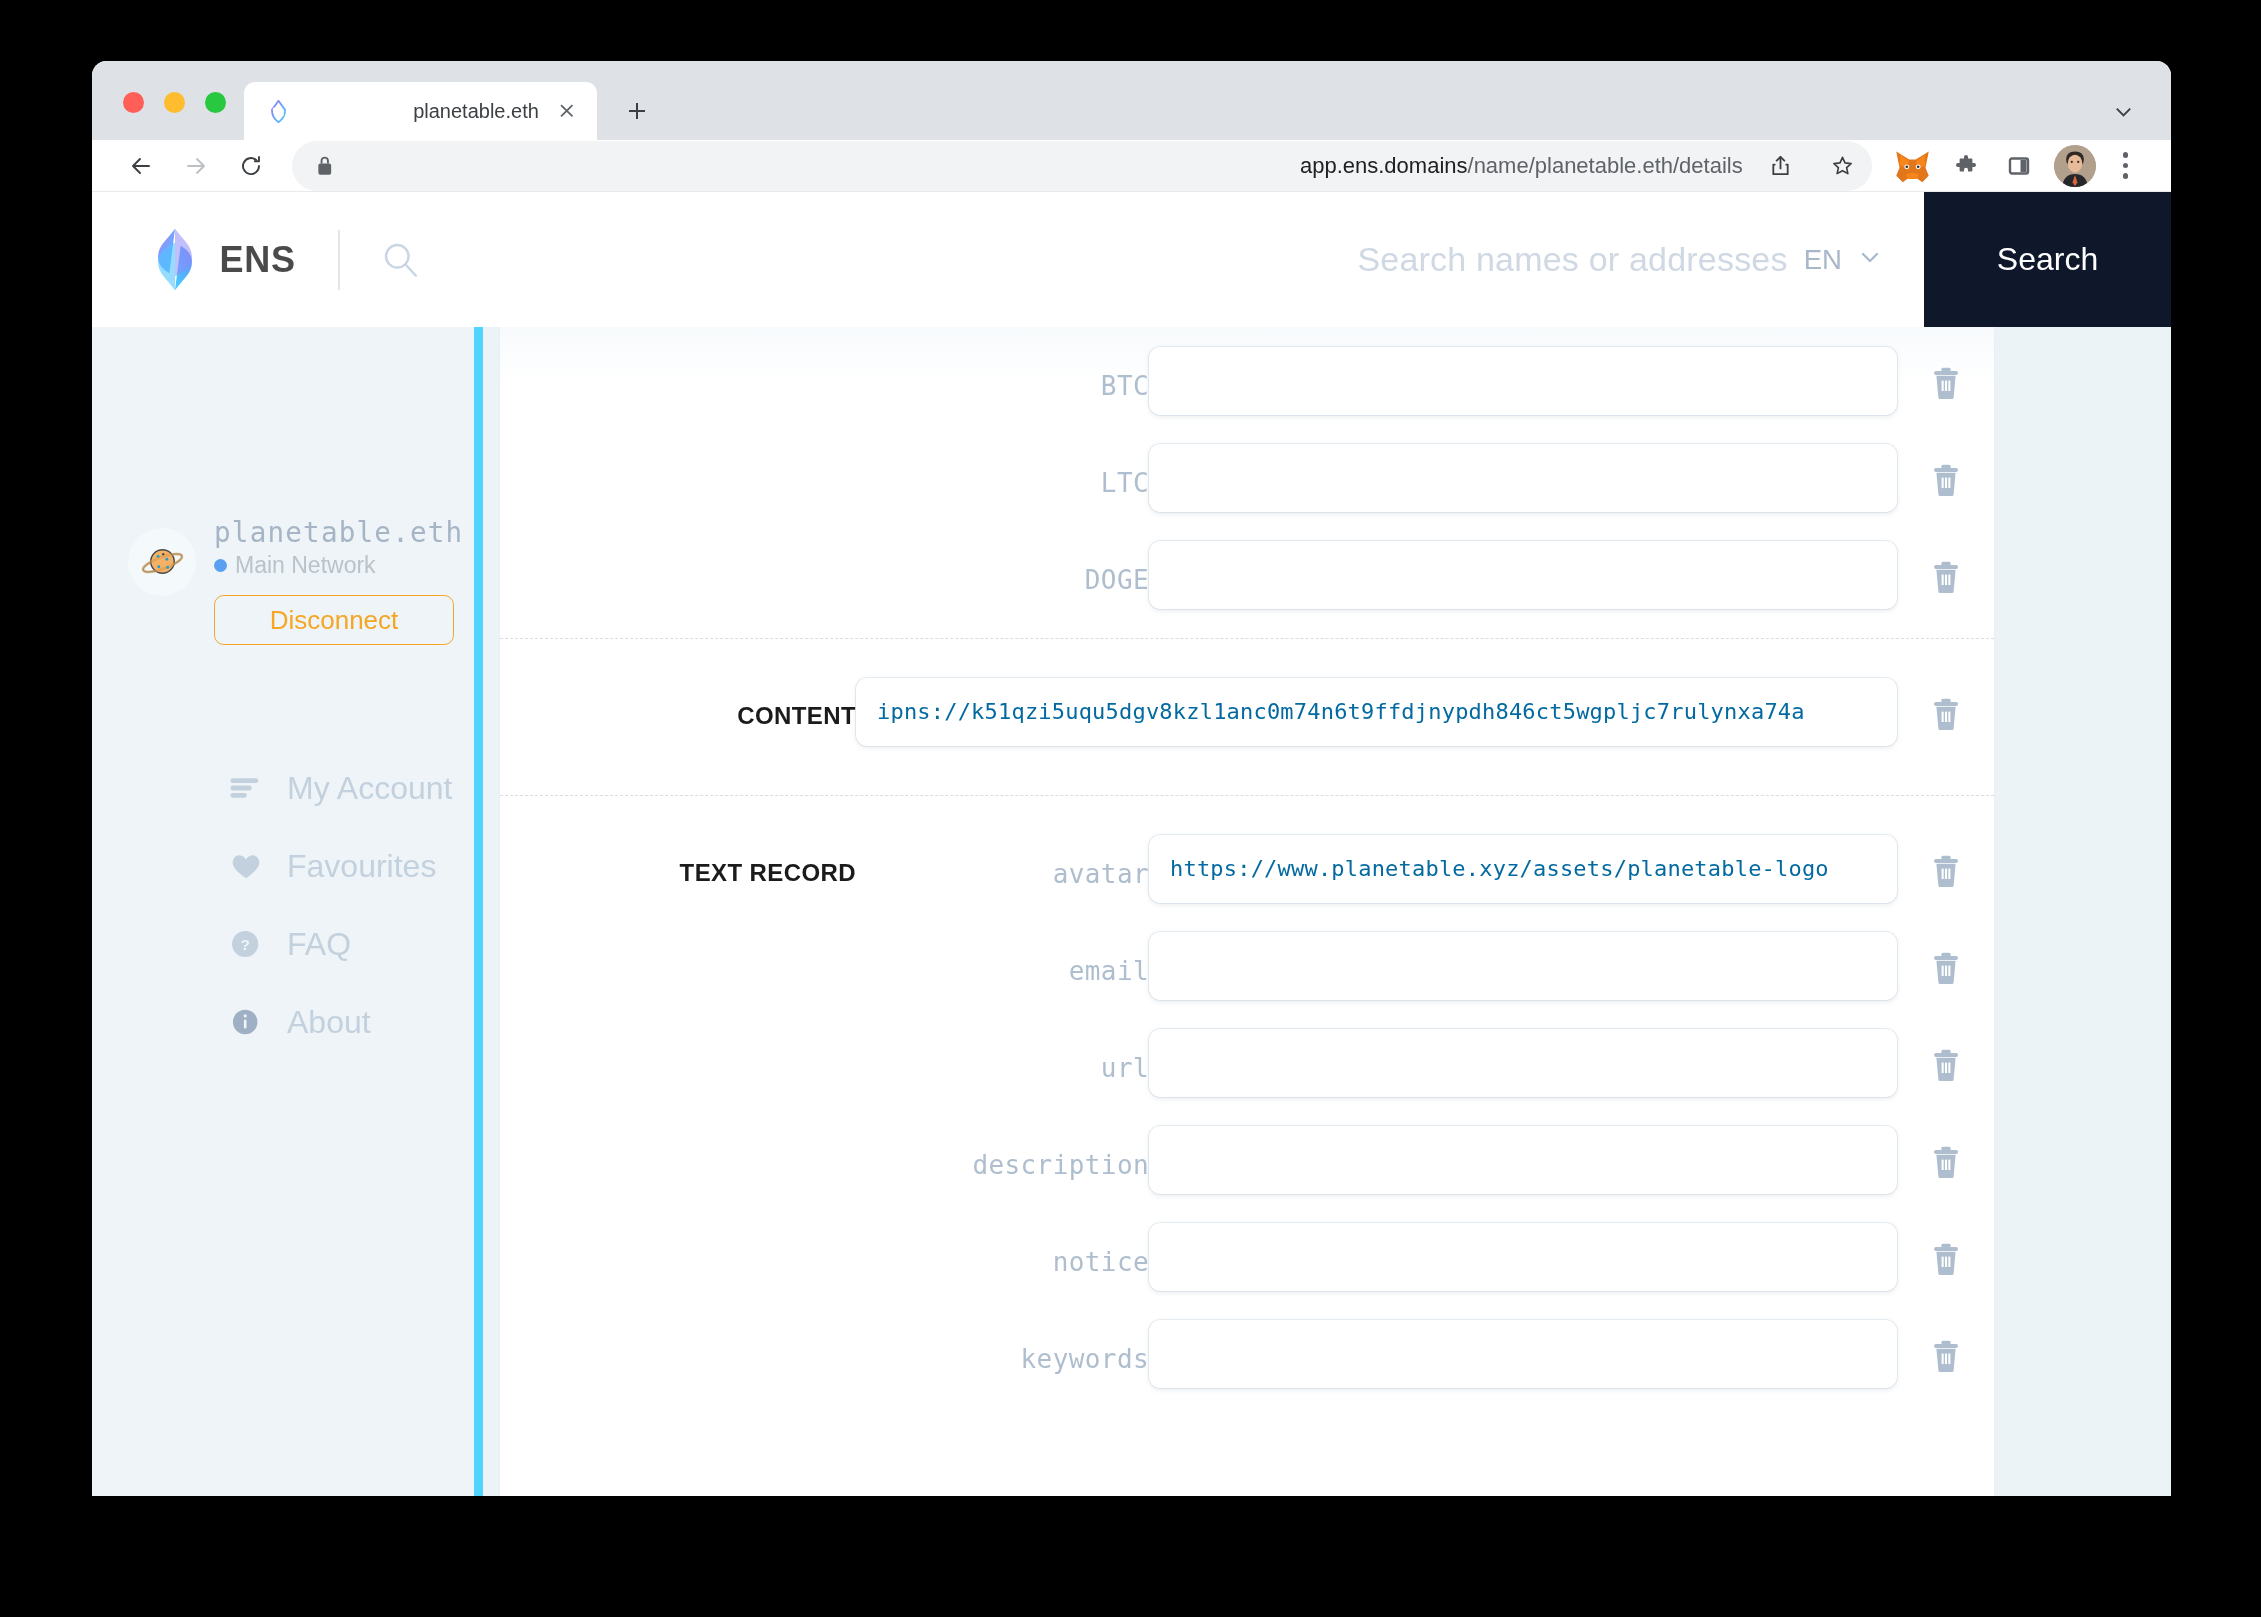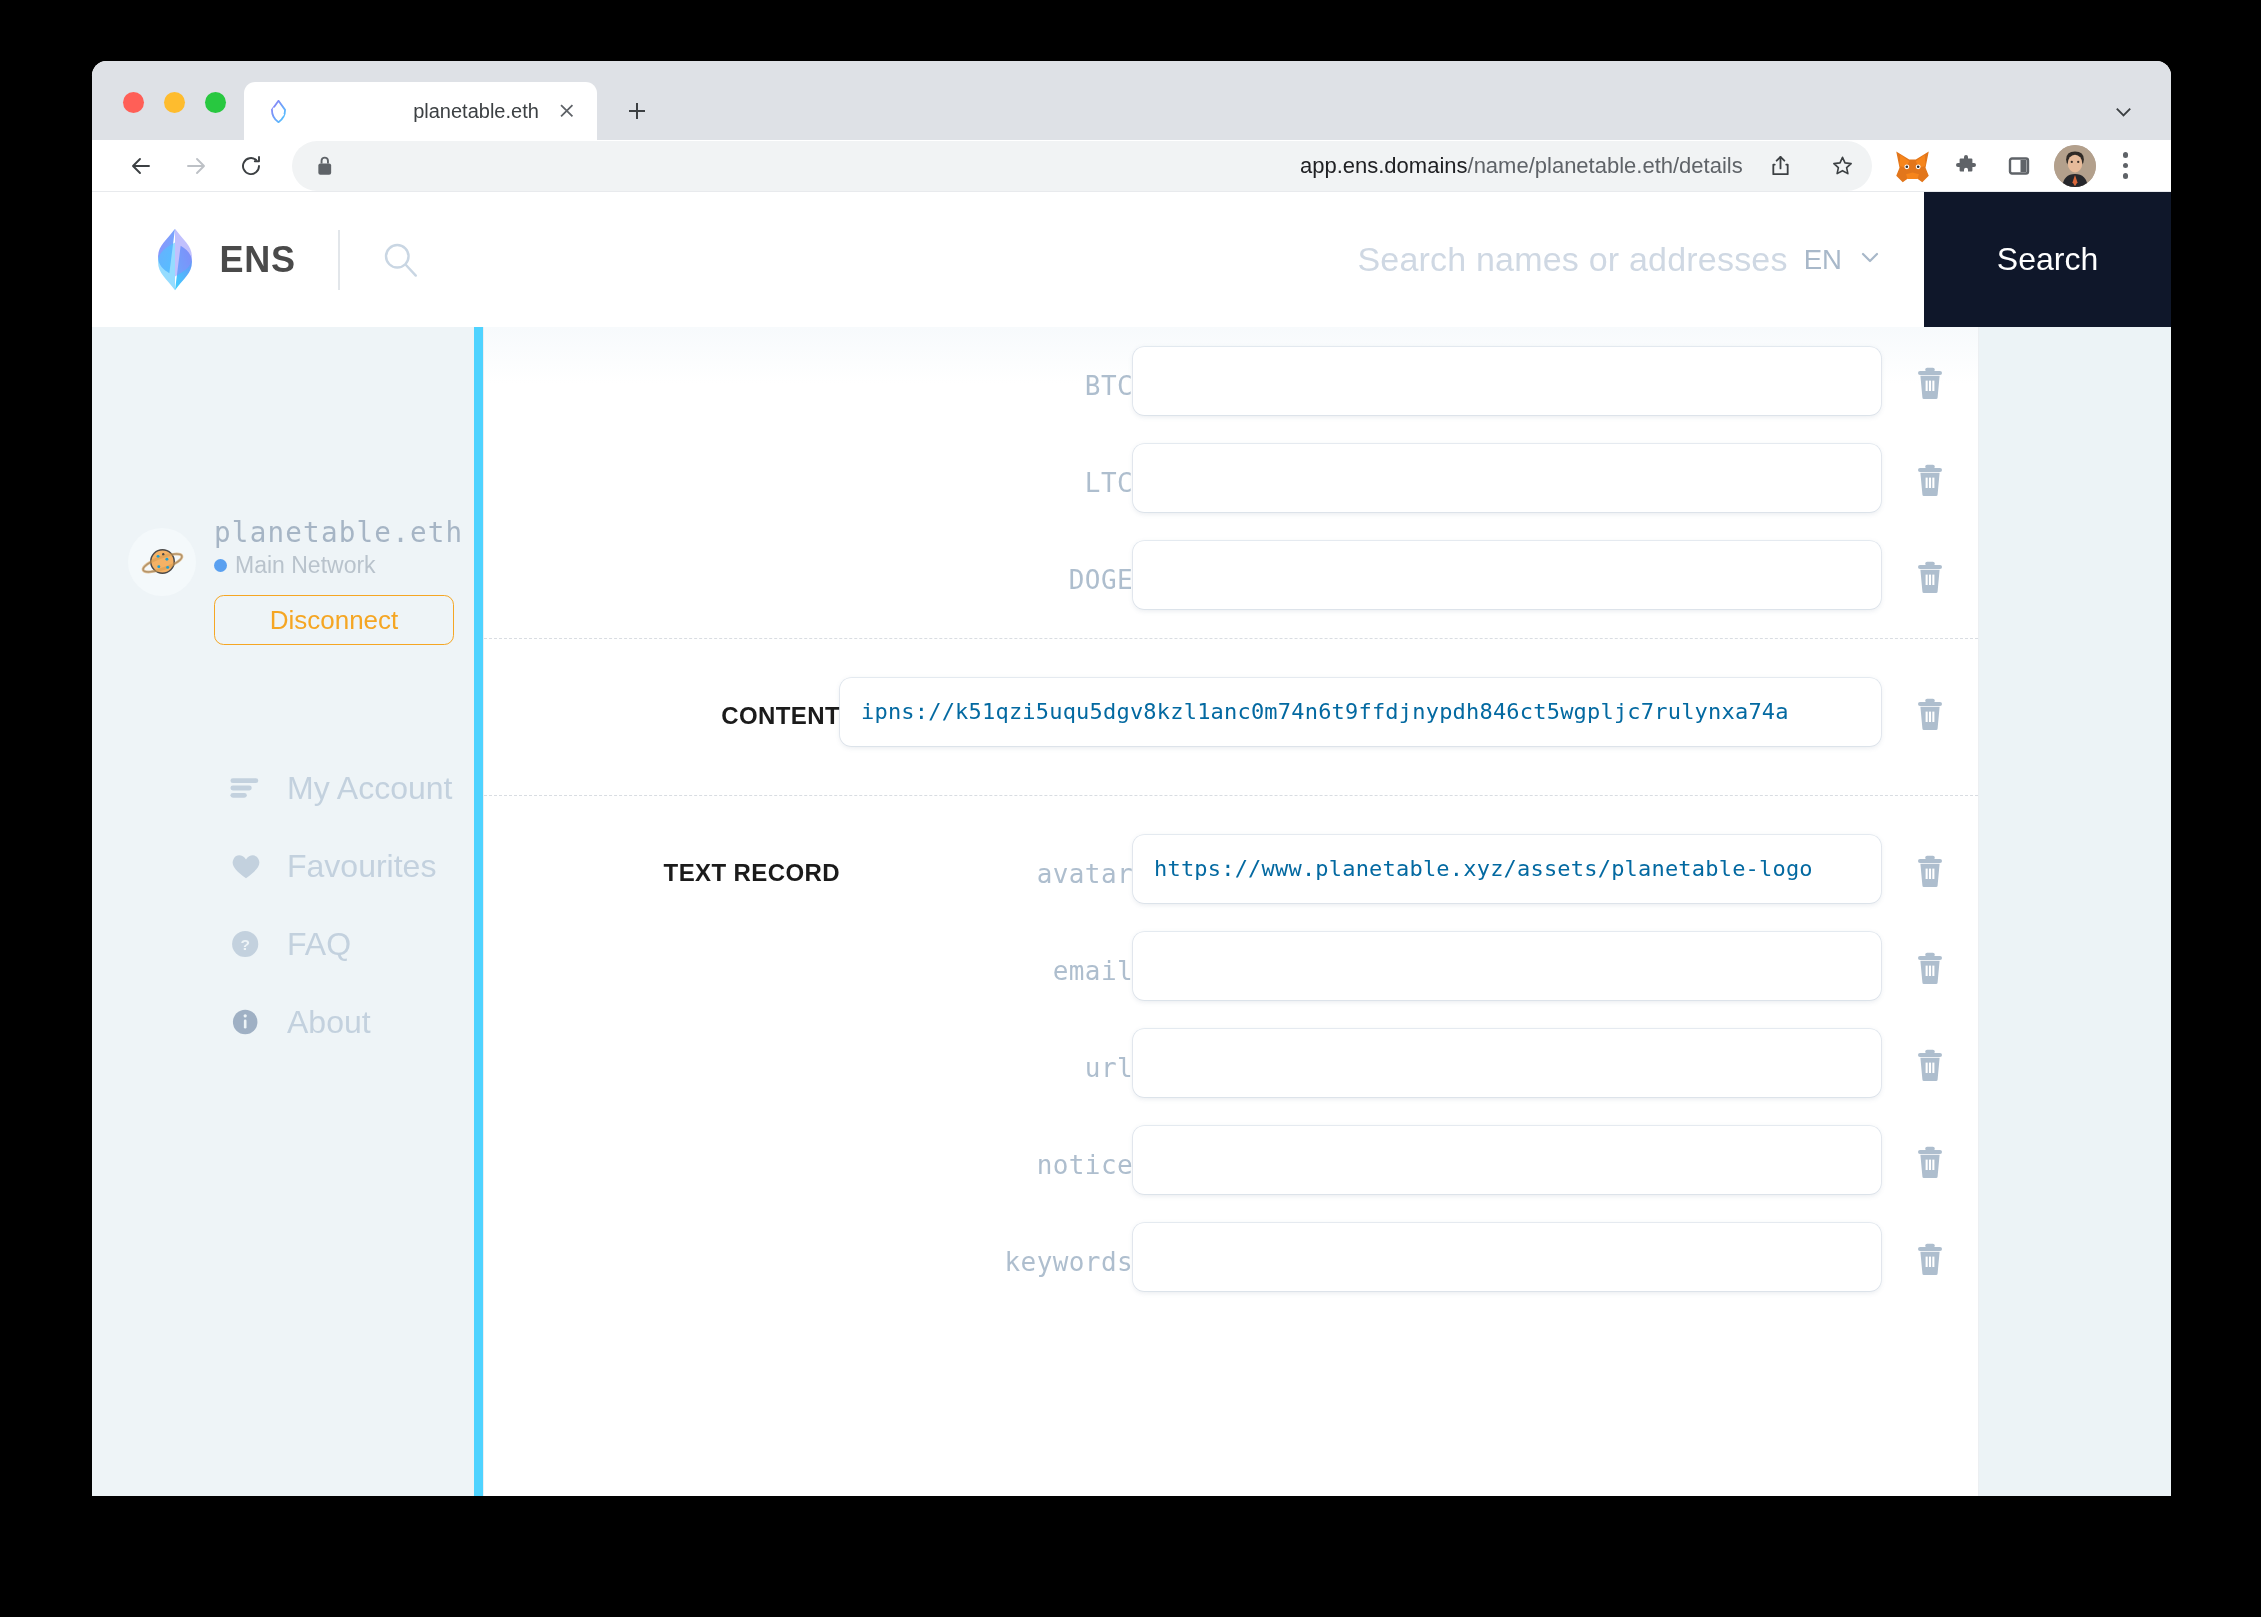--- a/index.html
+++ b/index.html
@@ -287,21 +287,21 @@
 
   
   .content-outer {
     flex: 1;
     position: relative;
     background: #ecf3f6;
     min-width: 0;
   }
   .content-card {
     position: absolute;
-    left: 0; top: 0; bottom: 0;
+    left: 16px; top: 0; bottom: 0;
     width: 1496px;
     background: linear-gradient(180deg, #f7fafc 0%, #ffffff 57px, #ffffff 100%);
     border-left: 0.8px solid #eceff2;
     border-right: 0.8px solid #eceff2;
     overflow: hidden;
   }
 
   .section { padding: 0 0 0 0; }
   .section.divider-top { border-top: 1.6px dashed #d9dde2; }
 
@@ -770,20 +770,41 @@
                     <rect x="14" y="3" width="12" height="5" rx="2.5" fill="#aebece"></rect>
                     <path d="M8 13 H32 L29.5 40 A2 2 0 0 1 27.5 42 H12.5 A2 2 0 0 1 10.5 40 Z" fill="#aebece"></path>
                     <rect x="14.5" y="19" width="2.6" height="13" fill="#ffffff"></rect>
                     <rect x="18.7" y="19" width="2.6" height="13" fill="#ffffff"></rect>
                     <rect x="22.9" y="19" width="2.6" height="13" fill="#ffffff"></rect>
                   </svg>
                 </span>
               </div>
             </div>
 
+            <div class="row textrec-row">
+              <div class="row-section-label"></div>
+              <div class="row-key">description</div>
+              <div class="row-field">
+                <div class="input-box">
+                  <span class="input-value"></span>
+                </div>
+              </div>
+              <div class="trash-cell">
+                <span class="trash-icon">
+                  <svg viewBox="0 0 40 44" width="32" height="36">
+                    <rect x="5" y="7" width="30" height="5" rx="2.5" fill="#aebece"></rect>
+                    <rect x="14" y="3" width="12" height="5" rx="2.5" fill="#aebece"></rect>
+                    <path d="M8 13 H32 L29.5 40 A2 2 0 0 1 27.5 42 H12.5 A2 2 0 0 1 10.5 40 Z" fill="#aebece"></path>
+                    <rect x="14.5" y="19" width="2.6" height="13" fill="#ffffff"></rect>
+                    <rect x="18.7" y="19" width="2.6" height="13" fill="#ffffff"></rect>
+                    <rect x="22.9" y="19" width="2.6" height="13" fill="#ffffff"></rect>
+                  </svg>
+                </span>
+              </div>
+            </div>
 
             <div class="row textrec-row">
               <div class="row-section-label"></div>
               <div class="row-key">notice</div>
               <div class="row-field">
                 <div class="input-box">
                   <span class="input-value"></span>
                 </div>
               </div>
               <div class="trash-cell">

